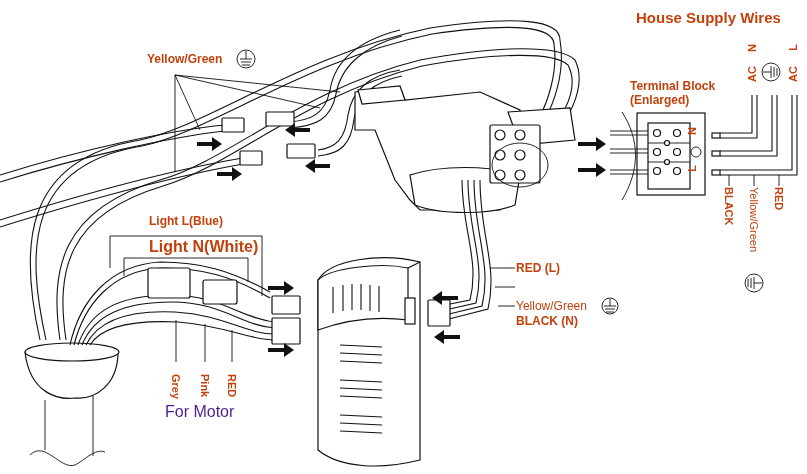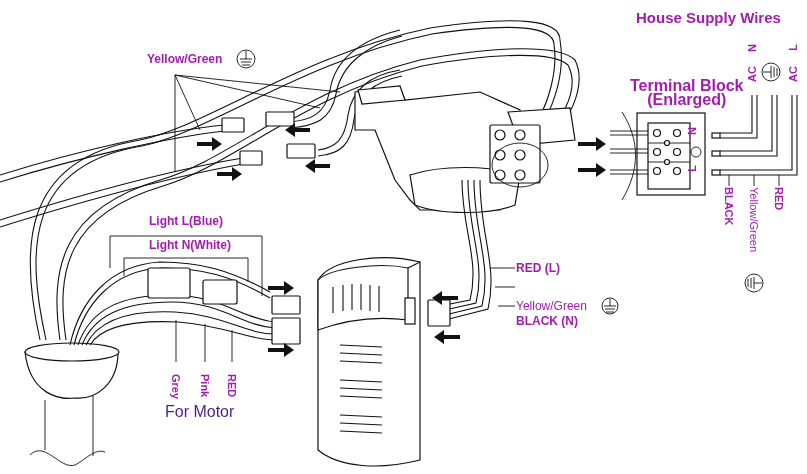--- a/index.html
+++ b/index.html
@@ -1,18 +1,18 @@
 <!DOCTYPE html>
 <html><head>
 <meta charset="utf-8">
 <style>
   html,body{margin:0;padding:0;background:#ffffff;}
   body{width:807px;height:474px;position:relative;overflow:hidden;font-family:"Liberation Sans",sans-serif;color:#111;}
   svg{position:absolute;left:0;top:0;}
-  .lbl{position:absolute;font-family:"Liberation Sans",sans-serif;font-weight:bold;color:#a21caf;white-space:nowrap;}
+  .lbl{position:absolute;font-family:"Liberation Sans",sans-serif;font-weight:bold;color:#c2410c;white-space:nowrap;}
   .vert{writing-mode:vertical-rl;}
   .vert-up{writing-mode:vertical-rl;transform:rotate(180deg);}
   .wire{fill:none;stroke:#111;stroke-width:1.1;}
   .thin{fill:none;stroke:#111;stroke-width:0.9;}
   .body{fill:#fff;stroke:#111;stroke-width:1.2;}
   .arrow{fill:#111;}
 </style>
 </head>
 <body>
 
@@ -208,39 +208,39 @@
     <polygon class="arrow" points="268,286 284,286 284,281 294,288 284,295 284,290 268,290"></polygon>
     <polygon class="arrow" points="268,348 284,348 284,343 294,350 284,357 284,352 268,352"></polygon>
     <polygon class="arrow" points="458,296 442,296 442,291 432,298 442,305 442,300 458,300"></polygon>
     <polygon class="arrow" points="460,335 444,335 444,330 434,337 444,344 444,339 460,339"></polygon>
   </g>
 </svg>
 
 <div class="lbl" style="left:636px;top:9px;font-size:15px;">House Supply Wires</div>
 <div class="lbl" style="left:147px;top:52px;font-size:12px;">Yellow/Green</div>
 
-<div class="lbl" style="left:630px;top:79px;font-size:16px;text-align:center;line-height:14px;">
+<div class="lbl" style="left:630px;top:79px;font-size:12px;text-align:left;line-height:14px;">
   <div>Terminal Block</div>
   <div>(Enlarged)</div>
 </div>
 
 <div class="lbl vert-up" style="left:746px;top:66px;font-size:11px;">AC</div>
 <div class="lbl vert-up" style="left:746px;top:44px;font-size:11px;">N</div>
 <div class="lbl vert-up" style="left:787px;top:66px;font-size:11px;">AC</div>
 <div class="lbl vert-up" style="left:787px;top:44px;font-size:11px;">L</div>
 
 <div class="lbl vert-up" style="left:686px;top:127px;font-size:11px;">N</div>
 <div class="lbl vert-up" style="left:686px;top:165px;font-size:11px;">L</div>
 
 <div class="lbl vert" style="left:723px;top:187px;font-size:11px;">BLACK</div>
 <div class="lbl vert" style="left:748px;top:187px;font-size:11px;font-weight:normal;">Yellow/Green</div>
 <div class="lbl vert" style="left:773px;top:187px;font-size:11px;">RED</div>
 
 <div class="lbl" style="left:149px;top:214px;font-size:12px;">Light  L(Blue)</div>
-<div class="lbl" style="left:149px;top:238px;font-size:12px;">Light  N(White)</div>
+<div class="lbl" style="left:149px;top:238px;font-size:16px;">Light  N(White)</div>
 
 <div class="lbl" style="left:516px;top:261px;font-size:12px;text-align:right;">RED (L)</div>
 <div class="lbl" style="left:516px;top:280px;font-size:12px;margin-top:34px;">BLACK (N)</div>
 <div class="lbl" style="left:516px;top:299px;font-size:12px;font-weight:normal;">Yellow/Green</div>
 
 <div class="lbl vert" style="left:170px;top:374px;font-size:11px;">Grey</div>
 <div class="lbl vert" style="left:199px;top:374px;font-size:11px;">Pink</div>
 <div class="lbl vert" style="left:226px;top:374px;font-size:11px;">RED</div>
 
 <div class="lbl" style="left:165px;top:384px;font-size:16px;font-weight:normal;color:#4c1d95;margin-top:19px;">For Motor</div>

